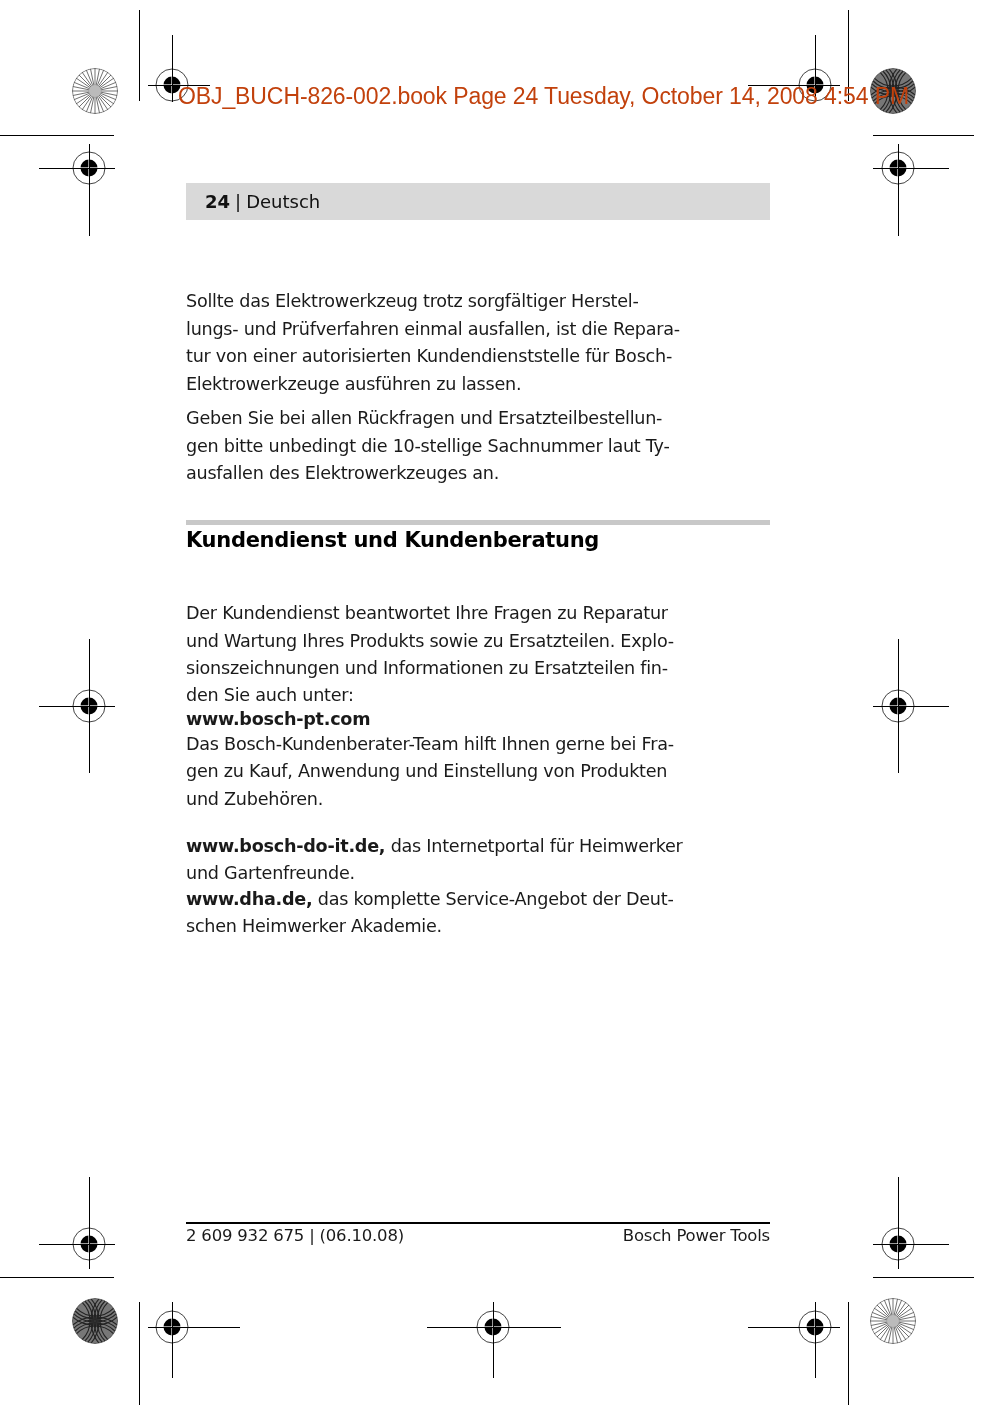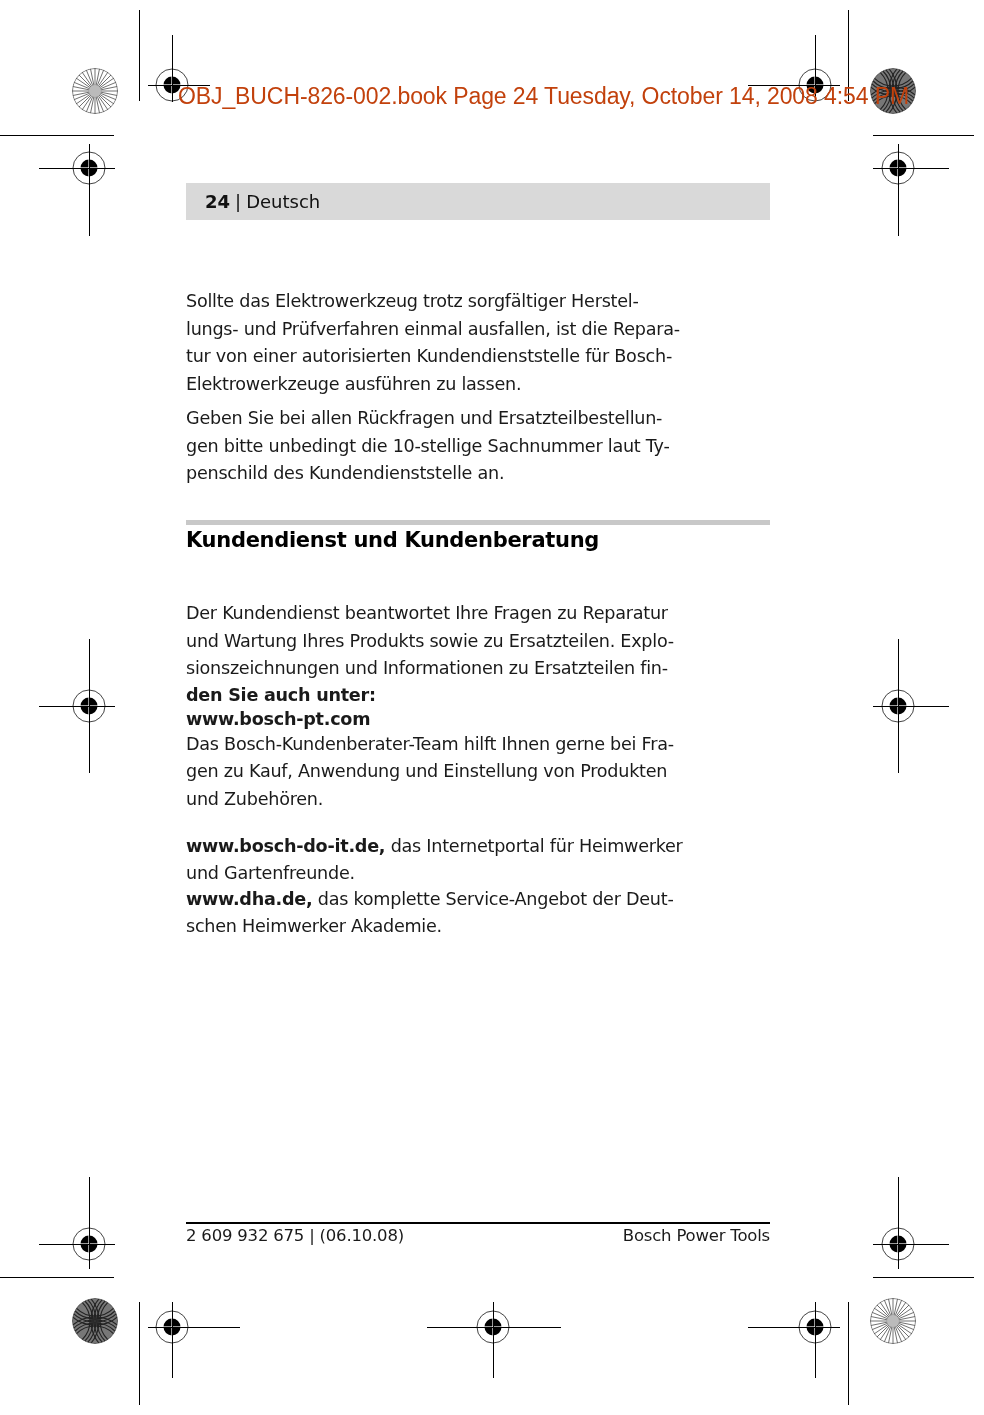--- a/index.html
+++ b/index.html
@@ -280,31 +280,31 @@
 <div class="text" style="top:254px;">
   <p>Sollte das Elektrowerkzeug trotz sorgfältiger Herstel-</p>
   <p>lungs- und Prüfverfahren einmal ausfallen, ist die Repara-</p>
   <p>tur von einer autorisierten Kundendienststelle für Bosch-</p>
   <p>Elektrowerkzeuge ausführen zu lassen.</p>
 </div>
 
 <div class="text" style="top:371px;">
   <p>Geben Sie bei allen Rückfragen und Ersatzteilbestellun-</p>
   <p>gen bitte unbedingt die 10-stellige Sachnummer laut Ty-</p>
-  <p>penschild des Kundendienststelle an.</p>
+  <p>ausfallen des Elektrowerkzeuges an.</p>
 </div>
 
 <div class="section-rule"></div>
 <div class="section-title">Kundendienst und Kundenberatung</div>
 
 <div class="text" style="top:566px;">
   <p>Der Kundendienst beantwortet Ihre Fragen zu Reparatur</p>
   <p>und Wartung Ihres Produkts sowie zu Ersatzteilen. Explo-</p>
   <p>sionszeichnungen und Informationen zu Ersatzteilen fin-</p>
-  <p style="line-height:24px;font-weight:bold;">den Sie auch unter:</p>
+  <p style="line-height:24px;">den Sie auch unter:</p>
   <p style="line-height:24px;"><b>www.bosch-pt.com</b></p>
   <p>Das Bosch-Kundenberater-Team hilft Ihnen gerne bei Fra-</p>
   <p>gen zu Kauf, Anwendung und Einstellung von Produkten</p>
   <p>und Zubehören.</p>
 </div>
 
 <div class="text" style="top:799px;">
   <p><b>www.bosch-do-it.de,</b><span> das Internetportal für Heimwerker</span></p>
   <p style="line-height:24px;">und Gartenfreunde.</p>
   <p style="line-height:28px;"><b>www.dha.de,</b><span> das komplette Service-Angebot der Deut-</span></p>

